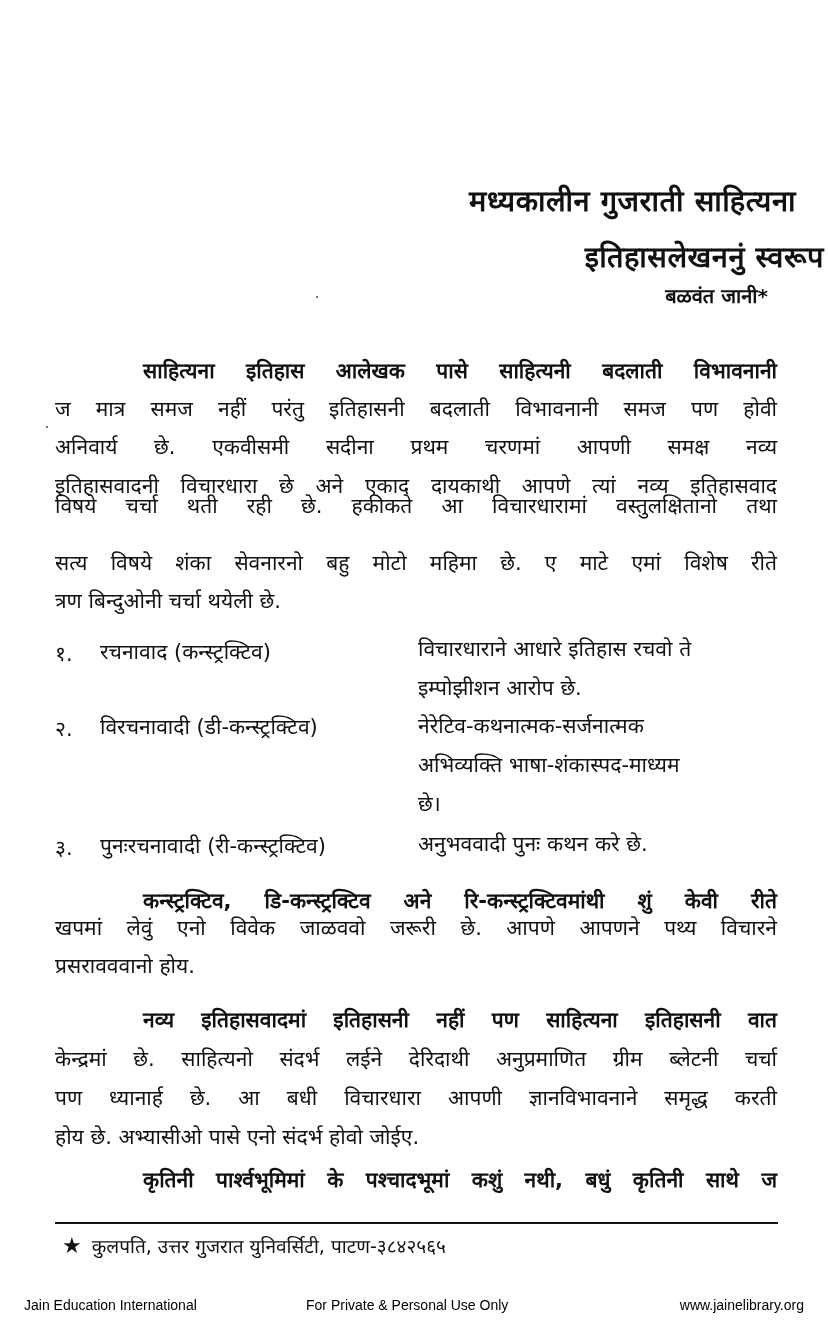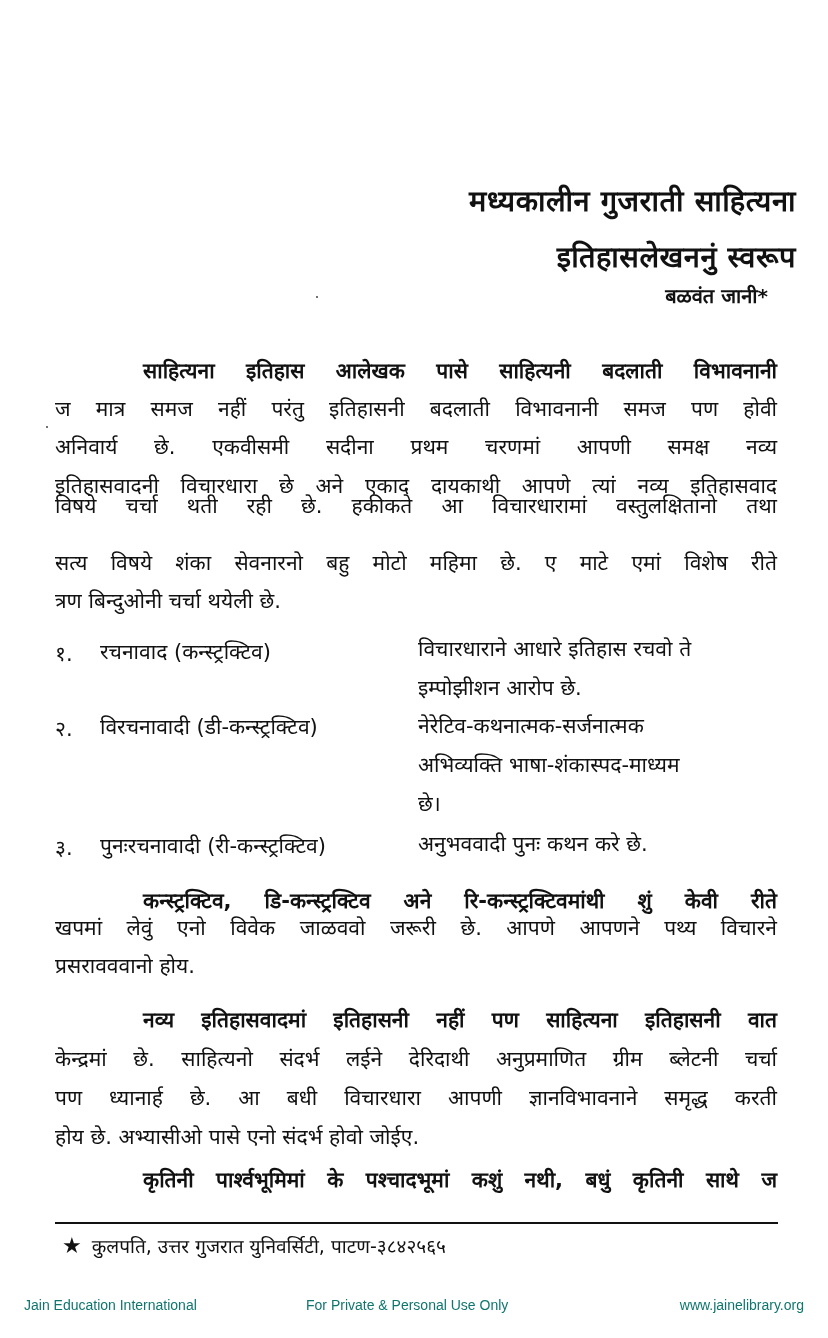--- a/index.html
+++ b/index.html
@@ -5,32 +5,32 @@
   html, body { margin: 0; padding: 0; }
   body {
     width: 828px; height: 1338px; background: #ffffff; position: relative; overflow: hidden;
     font-family: "DejaVu Sans", sans-serif; color: #111;
   }
   .abs { position: absolute; white-space: nowrap; }
   .title {
     left: 0; width: 796px; text-align: right; font-weight: bold; font-size: 29px; letter-spacing: 0.5px;
   }
   #title1 { top: 180px; }
-  #title2 { top: 236px; }
+  #title2 { top: 236px; padding-left: 28px; }
   #author { right: 60px; top: 282px; font-size: 20px; font-weight: bold; }
   .line { left: 55px; width: 722px; font-size: 21px; line-height: 38px; }
   .just { text-align: justify; text-align-last: justify; }
   .indent { padding-left: 88px; box-sizing: border-box; font-weight: bold; }
   .num { position: absolute; left: 55px; font-size: 21px; }
   .term { position: absolute; left: 100px; font-size: 21px; }
   .desc { position: absolute; left: 418px; font-size: 21px; }
   #rule { left: 55px; top: 1222px; width: 723px; height: 0; border-top: 2px solid #111; }
   #footnote { left: 62px; top: 1233px; font-size: 19px; }
   #footnote .star { font-size: 22px; margin-right: 10px; }
-  .footer { top: 1297px; font-family: "Liberation Sans", sans-serif; font-size: 14px; color: #0f766e; }
+  .footer { top: 1297px; font-family: "Liberation Sans", sans-serif; font-size: 14px; color: #000000; }
   #f1 { left: 24px; }
   #f2 { left: 306px; }
   #f3 { right: 24px; }
   .speck { position: absolute; width: 2px; height: 2px; background: #444; border-radius: 1px; }
 </style>
 </head>
 <body>
 
 <div class="abs title" id="title1">मध्यकालीन गुजराती साहित्यना</div>
 <div class="abs title" id="title2">इतिहासलेखननुं स्वरूप</div>

